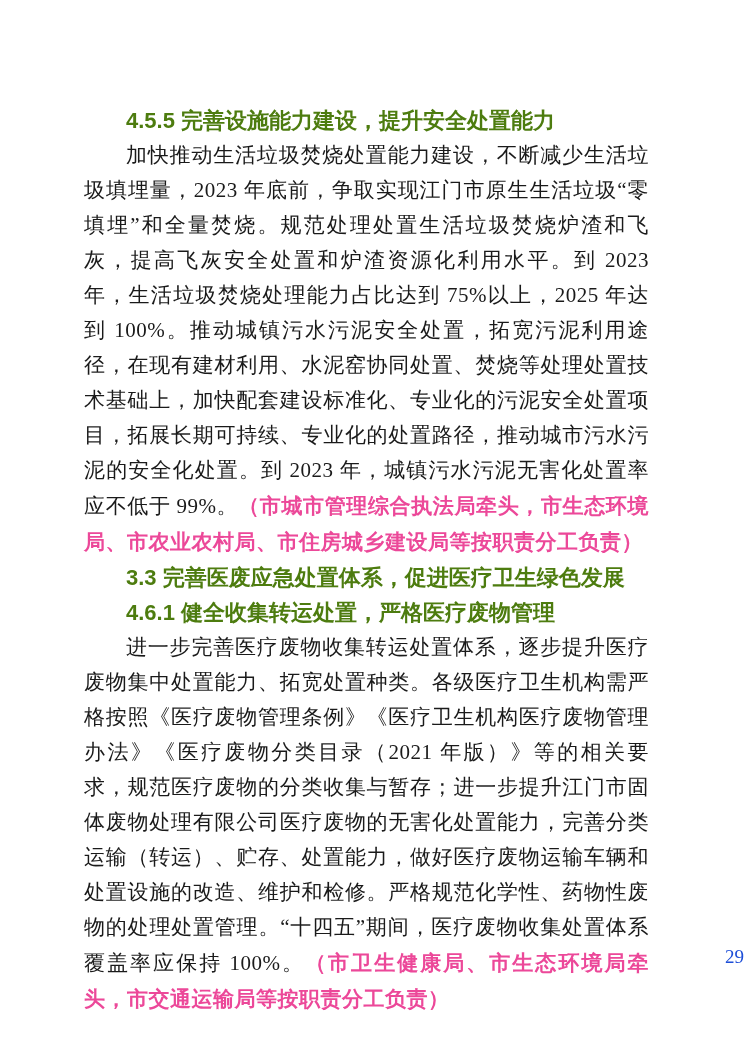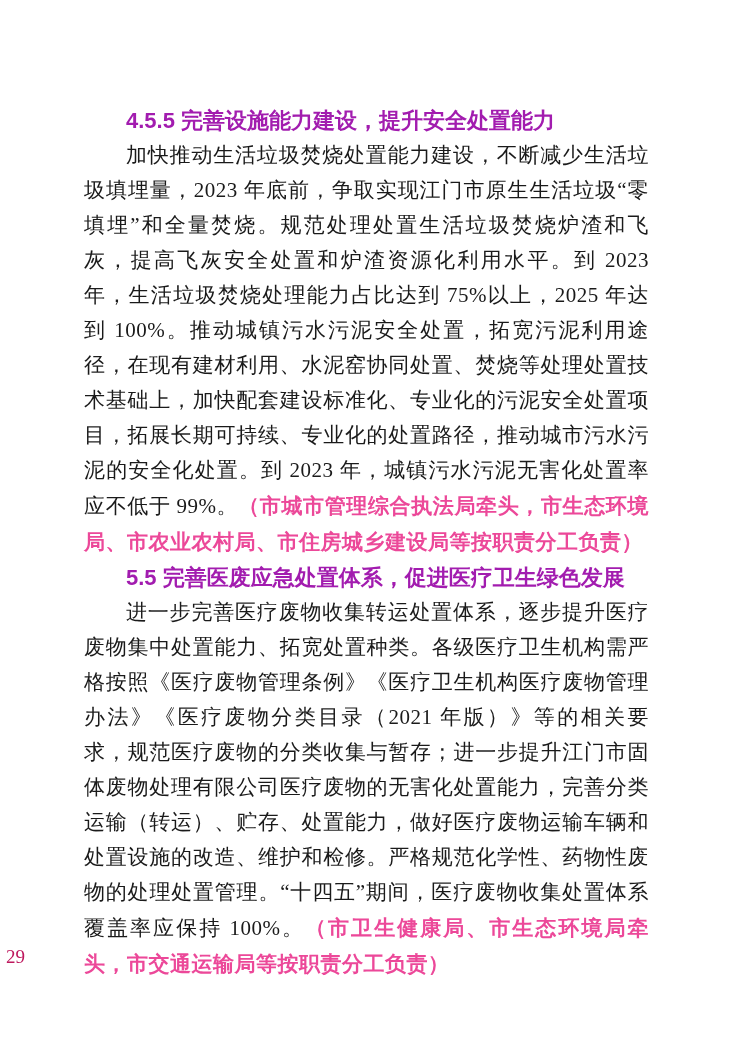--- a/index.html
+++ b/index.html
@@ -16,21 +16,21 @@
   .content {
     position: absolute;
     left: 84px;
     top: 103px;
     width: 565px;
   }
   .heading {
     margin: 0;
     font-family: "Liberation Sans", "DejaVu Sans", sans-serif;
     font-weight: 700;
-    color: #a21caf;
+    color: #4d7c0f;
     font-size: 22px;
     line-height: 35px;
     text-indent: 42px;
     white-space: nowrap;
   }
   .para {
     margin: 0;
     font-size: 21px;
     line-height: 35px;
     text-align: justify;
@@ -40,39 +40,40 @@
   .bold-run {
     font-weight: 700;
     color: #ec4899;
     font-family: "Liberation Sans", "DejaVu Sans", sans-serif;
   }
   .page-number {
     position: absolute;
     left: 0;
     right: 0;
     top: 944px;
-    text-align: left;
+    text-align: right;
     font-size: 19px;
     line-height: 26px;
-    color: #be185d;
+    color: #1d4ed8;
     font-family: "Liberation Serif", "DejaVu Serif", serif;
     padding-left: 6px;
   }
 </style>
 </head>
 <body>
 
 <div class="page">
   <div class="content">
 
     <h3 class="heading">4.5.5 完善设施能力建设，提升安全处置能力</h3>
 
     <p class="para"><span>加快推动生活垃圾焚烧处置能力建设，不断减少生活垃圾填埋量，2023 年底前，争取实现江门市原生生活垃圾“零填埋”和全量焚烧。规范处理处置生活垃圾焚烧炉渣和飞灰，提高飞灰安全处置和炉渣资源化利用水平。到 2023 年，生活垃圾焚烧处理能力占比达到 75%以上，2025 年达到 100%。推动城镇污水污泥安全处置，拓宽污泥利用途径，在现有建材利用、水泥窑协同处置、焚烧等处理处置技术基础上，加快配套建设标准化、专业化的污泥安全处置项目，拓展长期可持续、专业化的处置路径，推动城市污水污泥的安全化处置。到 2023 年，城镇污水污泥无害化处置率应不低于 99%。</span><span class="bold-run">（市城市管理综合执法局牵头，市生态环境局、市农业农村局、市住房城乡建设局等按职责分工负责）</span></p>
 
-    <h3 class="heading">5.5 完善医废应急处置体系，促进医疗卫生绿色发展</h3>
+    <h3 class="heading">3.3 完善医废应急处置体系，促进医疗卫生绿色发展</h3>
 
+    <h3 class="heading">4.6.1 健全收集转运处置，严格医疗废物管理</h3>
 
     <p class="para"><span>进一步完善医疗废物收集转运处置体系，逐步提升医疗废物集中处置能力、拓宽处置种类。各级医疗卫生机构需严格按照《医疗废物管理条例》《医疗卫生机构医疗废物管理办法》《医疗废物分类目录（2021 年版）》等的相关要求，规范医疗废物的分类收集与暂存；进一步提升江门市固体废物处理有限公司医疗废物的无害化处置能力，完善分类运输（转运）、贮存、处置能力，做好医疗废物运输车辆和处置设施的改造、维护和检修。严格规范化学性、药物性废物的处理处置管理。“十四五”期间，医疗废物收集处置体系覆盖率应保持 100%。</span><span class="bold-run">（市卫生健康局、市生态环境局牵头，市交通运输局等按职责分工负责）</span></p>
 
   </div>
 
   <div class="page-number">29</div>
 </div>
 
 </body></html>

